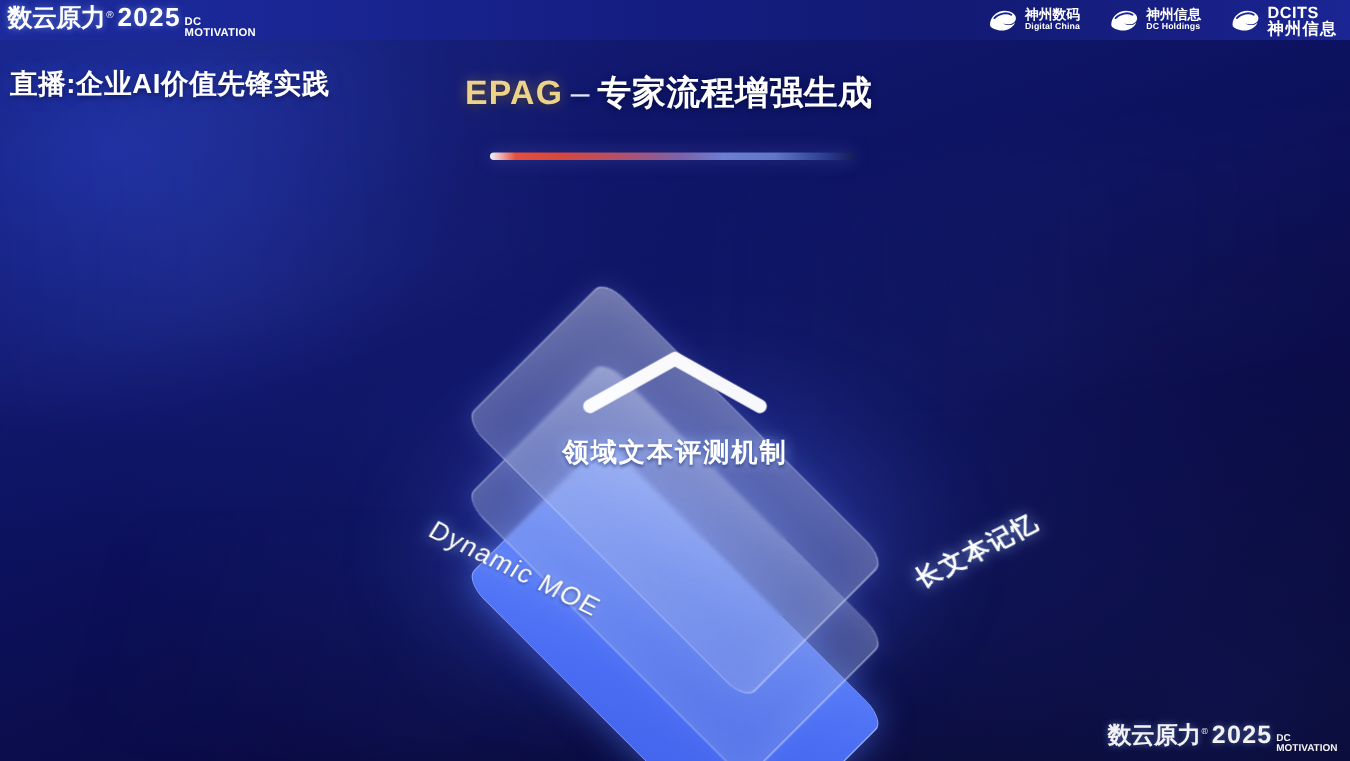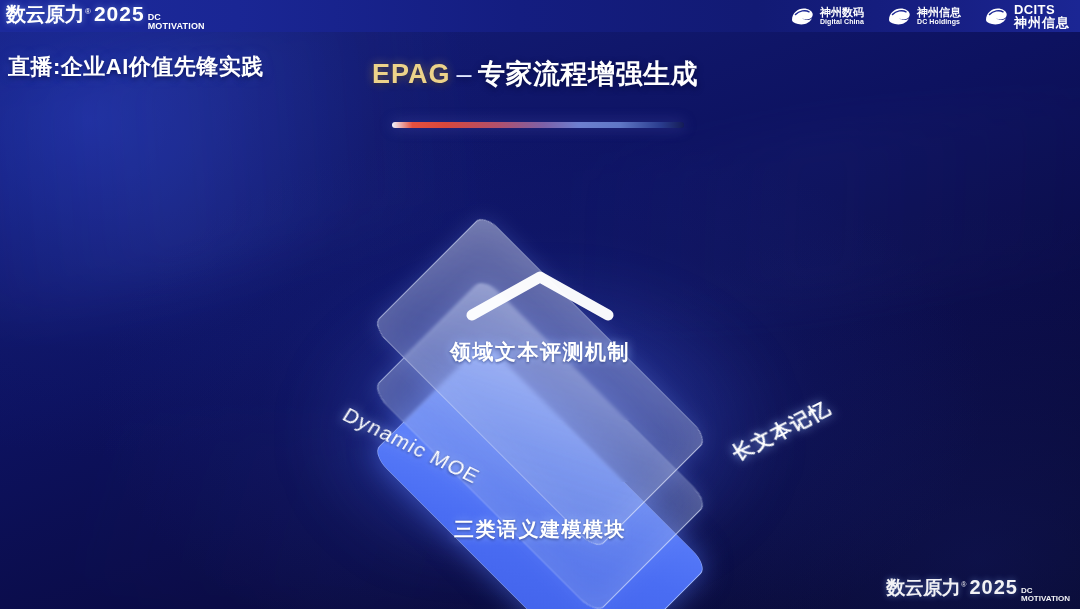--- a/index.html
+++ b/index.html
@@ -151,21 +151,21 @@
     text-shadow: 0 2px 8px rgba(5,10,60,0.85);
   }
   .subtitle .cap {
     color: #eccf84;
     text-shadow: 0 0 12px rgba(230,195,110,0.5), 0 2px 8px rgba(5,10,60,0.85);
   }
 
   
   .stack {
     position: absolute;
-    left: 275px; top: 225px;
+    left: 275px; top: 235px;
     width: 530px; height: 345px;
   }
   .stack-glow {
     position: absolute;
     left: 40px; top: 60px;
     width: 450px; height: 270px;
     background: radial-gradient(ellipse at 50% 55%, rgba(92,126,255,0.40) 0%, rgba(60,86,220,0.18) 48%, rgba(0,0,0,0) 75%);
     filter: blur(26px);
   }
 
@@ -347,21 +347,20 @@
     <svg class="chevron" viewBox="0 0 156 60">
       <path d="M10 50 L78 12 L146 50" stroke="#ffffff" stroke-width="11" fill="none" stroke-linecap="round" stroke-linejoin="round" opacity="0.97"></path>
     </svg>
 
     <div class="plate-label label-top">领域文本评测机制</div>
 
     <div class="plate-label label-moe">Dynamic MOE</div>
 
     <div class="plate-label label-mem">长文本记忆</div>
 
-    <div class="plate-label label-bottom">三类语义建模模块</div>
   </div>
 
   <div class="watermark">
     <span class="wm-cn">数云原力</span>
       <span class="wm-reg">®</span>
     <span class="wm-year">2025</span>
     <span class="wm-dc">
       <span>DC</span>
       <span>MOTIVATION</span>
     </span>

